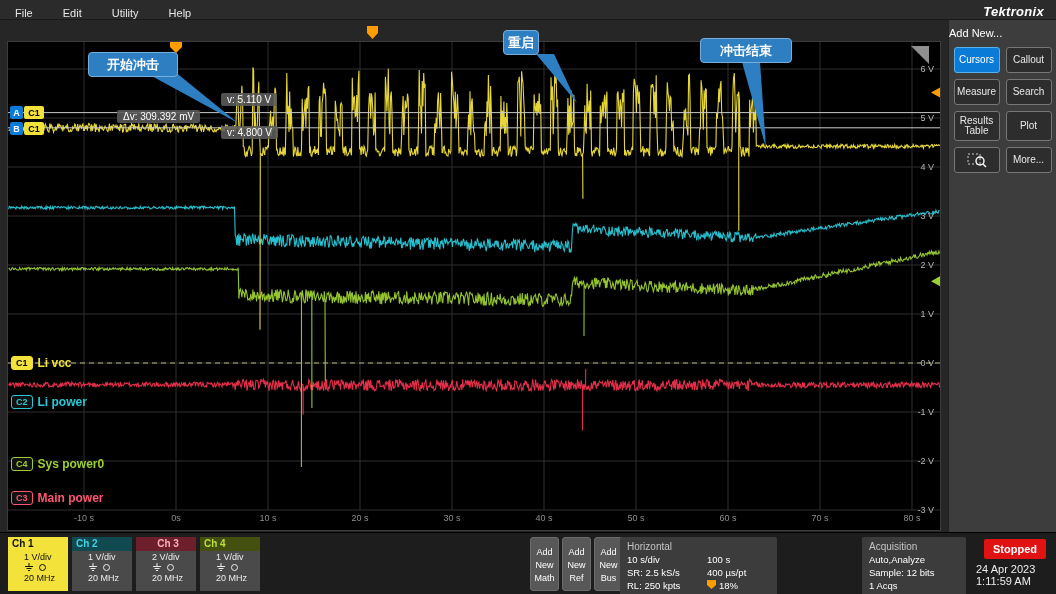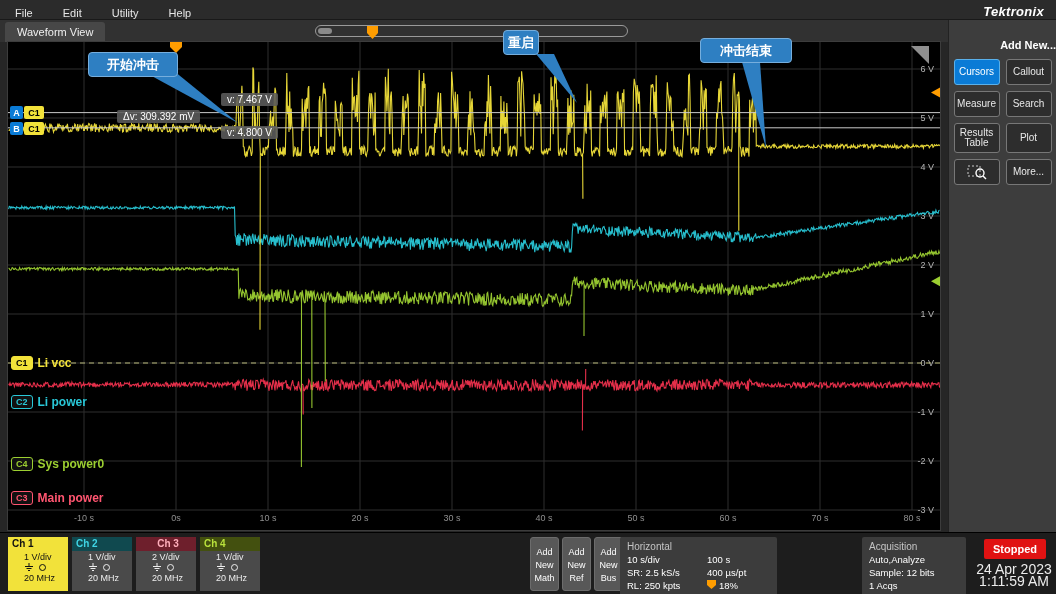--- a/index.html
+++ b/index.html
@@ -38,21 +38,21 @@
   .cursor-tag .chn{width:20px;height:13px;background:#f2e23a;color:#000;font-size:9px;font-weight:bold;display:flex;align-items:center;justify-content:center;border-radius:2px}
   .cursor-tag.a{left:2px;top:64px}
   .cursor-tag.b{left:2px;top:80px}
 
   .chlabel{position:absolute;left:3px;display:flex;align-items:center;gap:5px;font-size:12px;font-weight:bold;z-index:21;cursor:move}
   .chbadge{height:14px;padding:0 4px;border:1px solid;border-radius:3px;font-size:9px;display:flex;align-items:center;background:#111}
   .chlabel.p1{top:314px}.chlabel.p2{top:353px}.chlabel.p3{top:415px}.chlabel.p4{top:449px}
 
   
   .sidebar{position:absolute;left:948px;top:20px;width:108px;height:512px;background:#3d3d3d;border-left:1px solid #222}
-  .sb-title{text-align:right;color:#fff;font-weight:bold;font-size:11px;margin-top:19px}
+  .sb-title{text-align:left;color:#fff;font-weight:normal;font-size:11px;margin-top:7px}
   .sb-grid{display:grid;grid-template-columns:46px 46px;gap:6px;justify-content:center;margin-top:8px}
   .sb-btn{height:26px;background:#2d2d2d;border:1px solid #777;border-radius:3px;color:#e8e8e8;font-size:10px;font-family:inherit;line-height:1.05;padding:1px;cursor:pointer}
   .sb-btn.tall{height:30px}
   .sb-btn.active{background:var(--accent);border-color:#5ab0ea;color:#fff}
   .sb-btn.iconbtn{display:flex;align-items:center;justify-content:center}
 
   
   .bottombar{position:absolute;left:0;top:532px;width:1056px;height:62px;background:#1d1d1d;border-top:1px solid #000}
   .ch-badge{position:absolute;top:4px;width:60px;height:54px;background:#4a4a4a;border-radius:0;overflow:hidden;color:#ededed;cursor:pointer}
   .ch-badge .ch-head{height:14px;font-size:10px;font-weight:bold;line-height:14px;padding-left:4px}
@@ -69,21 +69,21 @@
   .panel .prow .cl{width:80px}
   .hor{left:620px;width:157px}
   .trg{left:781px;width:78px}
   .acq{left:862px;width:104px}
   .gaprow{}
   .trig-row{display:flex;align-items:center;gap:5px;margin-top:5px}
   .trig-badge{width:14px;height:12px;background:#f2e23a;color:#000;border-radius:2px;font-size:9px;font-weight:bold;display:flex;align-items:center;justify-content:center}
   .pos-icon{display:inline-block;width:9px;height:9px;background:var(--orange);clip-path:polygon(0 0,100% 0,100% 55%,50% 100%,0 55%);margin-right:3px}
 
   .stopped{position:absolute;left:984px;top:6px;width:62px;height:20px;background:var(--red);border-radius:2px;color:#fff;font-weight:bold;font-size:11px;text-align:center;line-height:20px;cursor:pointer;border:none;font-family:inherit}
-  .datetime{position:absolute;left:976px;top:30px;width:76px;text-align:center;color:#ececec;font-size:14px;line-height:12px}
+  .datetime{position:absolute;left:976px;top:30px;width:76px;color:#ececec;font-size:11px;line-height:12px}
 
   
   .callout{position:absolute;background:var(--callout);border:1px solid #76aedd;border-radius:4px;color:#fff;font-size:13px;font-weight:bold;display:flex;align-items:center;justify-content:center;z-index:40;cursor:move}
   .co1{left:88px;top:52px;width:90px;height:25px}
   .co2{left:503px;top:30px;width:36px;height:25px}
   .co3{left:700px;top:38px;width:92px;height:25px}
   .overlay{position:absolute;left:0;top:0;width:1056px;height:594px;pointer-events:none;z-index:39}
   .tail{fill:var(--callout)}
   .scroll-marker{fill:var(--orange)}
 </style>
@@ -93,26 +93,20 @@
 <div class="stage">
 
   <div class="menubar">
     <span class="menu-item">File</span>
     <span class="menu-item">Edit</span>
     <span class="menu-item">Utility</span>
     <span class="menu-item">Help</span>
     <span class="logo">Tektronix</span>
   </div>
 
-  <div class="topstrip">
-    <div class="tab">Waveform View</div>
-    <div class="hscroll">
-      <div class="hs-thumb"></div>
-    </div>
-  </div>
 
   <div class="plot">
     <svg id="wave-svg" width="932" height="488">
         <line x1="76.0" y1="0" x2="76.0" y2="468" class="grid"></line>
         <text x="76.0" y="479" class="xlab" text-anchor="middle">-10 s</text>
         <line x1="168.0" y1="0" x2="168.0" y2="468" class="grid"></line>
         <text x="168.0" y="479" class="xlab" text-anchor="middle">0s</text>
         <line x1="260.0" y1="0" x2="260.0" y2="468" class="grid"></line>
         <text x="260.0" y="479" class="xlab" text-anchor="middle">10 s</text>
         <line x1="352.0" y1="0" x2="352.0" y2="468" class="grid"></line>
@@ -164,21 +158,21 @@
 
     <div class="cursor-tag a">
       <span class="letter">A</span>
       <span class="chn">C1</span>
     </div>
     <div class="cursor-tag b">
       <span class="letter">B</span>
       <span class="chn">C1</span>
     </div>
 
-    <div class="readout v1">v: 7.467 V</div>
+    <div class="readout v1">v: 5.110 V</div>
     <div class="readout dv">Δv: 309.392 mV</div>
     <div class="readout v2">v: 4.800 V</div>
 
     <div class="chlabel p1" style="color: rgb(242, 226, 58);">
       <span class="chbadge" style="background: rgb(242, 226, 58); color: rgb(0, 0, 0); border-color: rgb(242, 226, 58);">C1</span>
       <span>Li vcc</span>
     </div>
     <div class="chlabel p2" style="color: rgb(41, 200, 216);">
       <span class="chbadge" style="border-color: rgb(41, 200, 216); color: rgb(41, 200, 216);">C2</span>
       <span>Li power</span>

